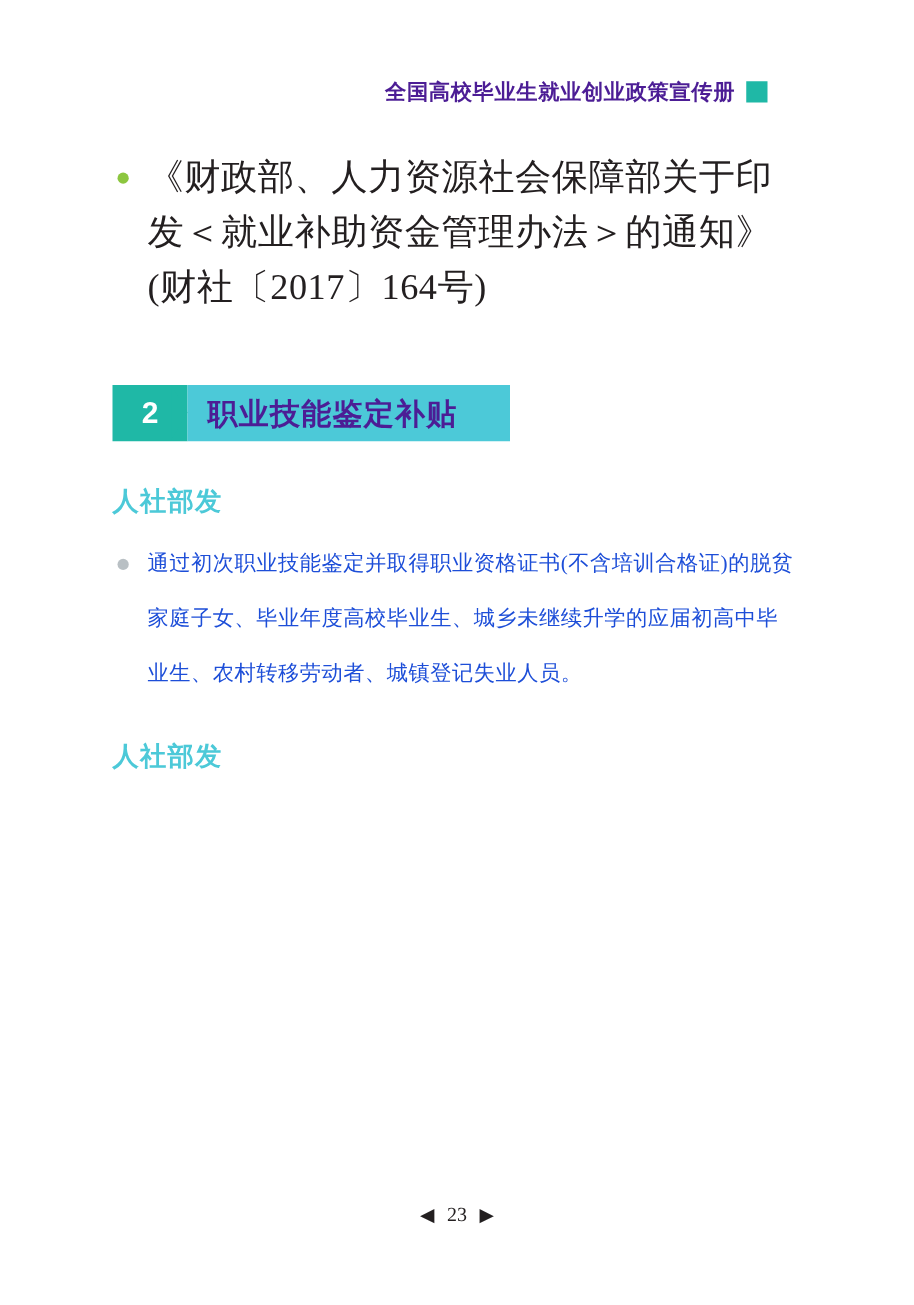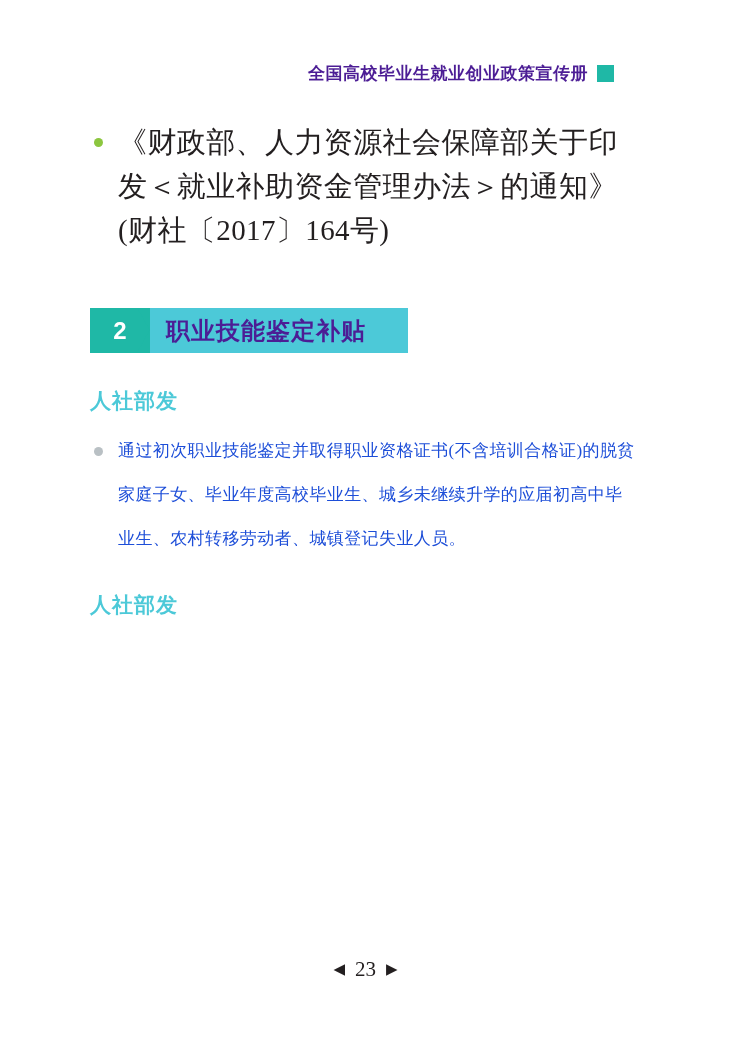--- a/index.html
+++ b/index.html
@@ -177,21 +177,21 @@
     justify-content: center;
     gap: 10px;
   }
   .footer-arrow {
     font-size: 15px;
     color: #231f20;
     line-height: 1;
   }
   .footer-page {
     font-family: "Liberation Serif", serif;
-    font-size: 21px;
+    font-size: 16px;
     color: #231f20;
   }
 </style>
 </head>
 <body>
 
 <div class="page">
 
   <div class="header">
     <span class="header-title">全国高校毕业生就业创业政策宣传册</span>

